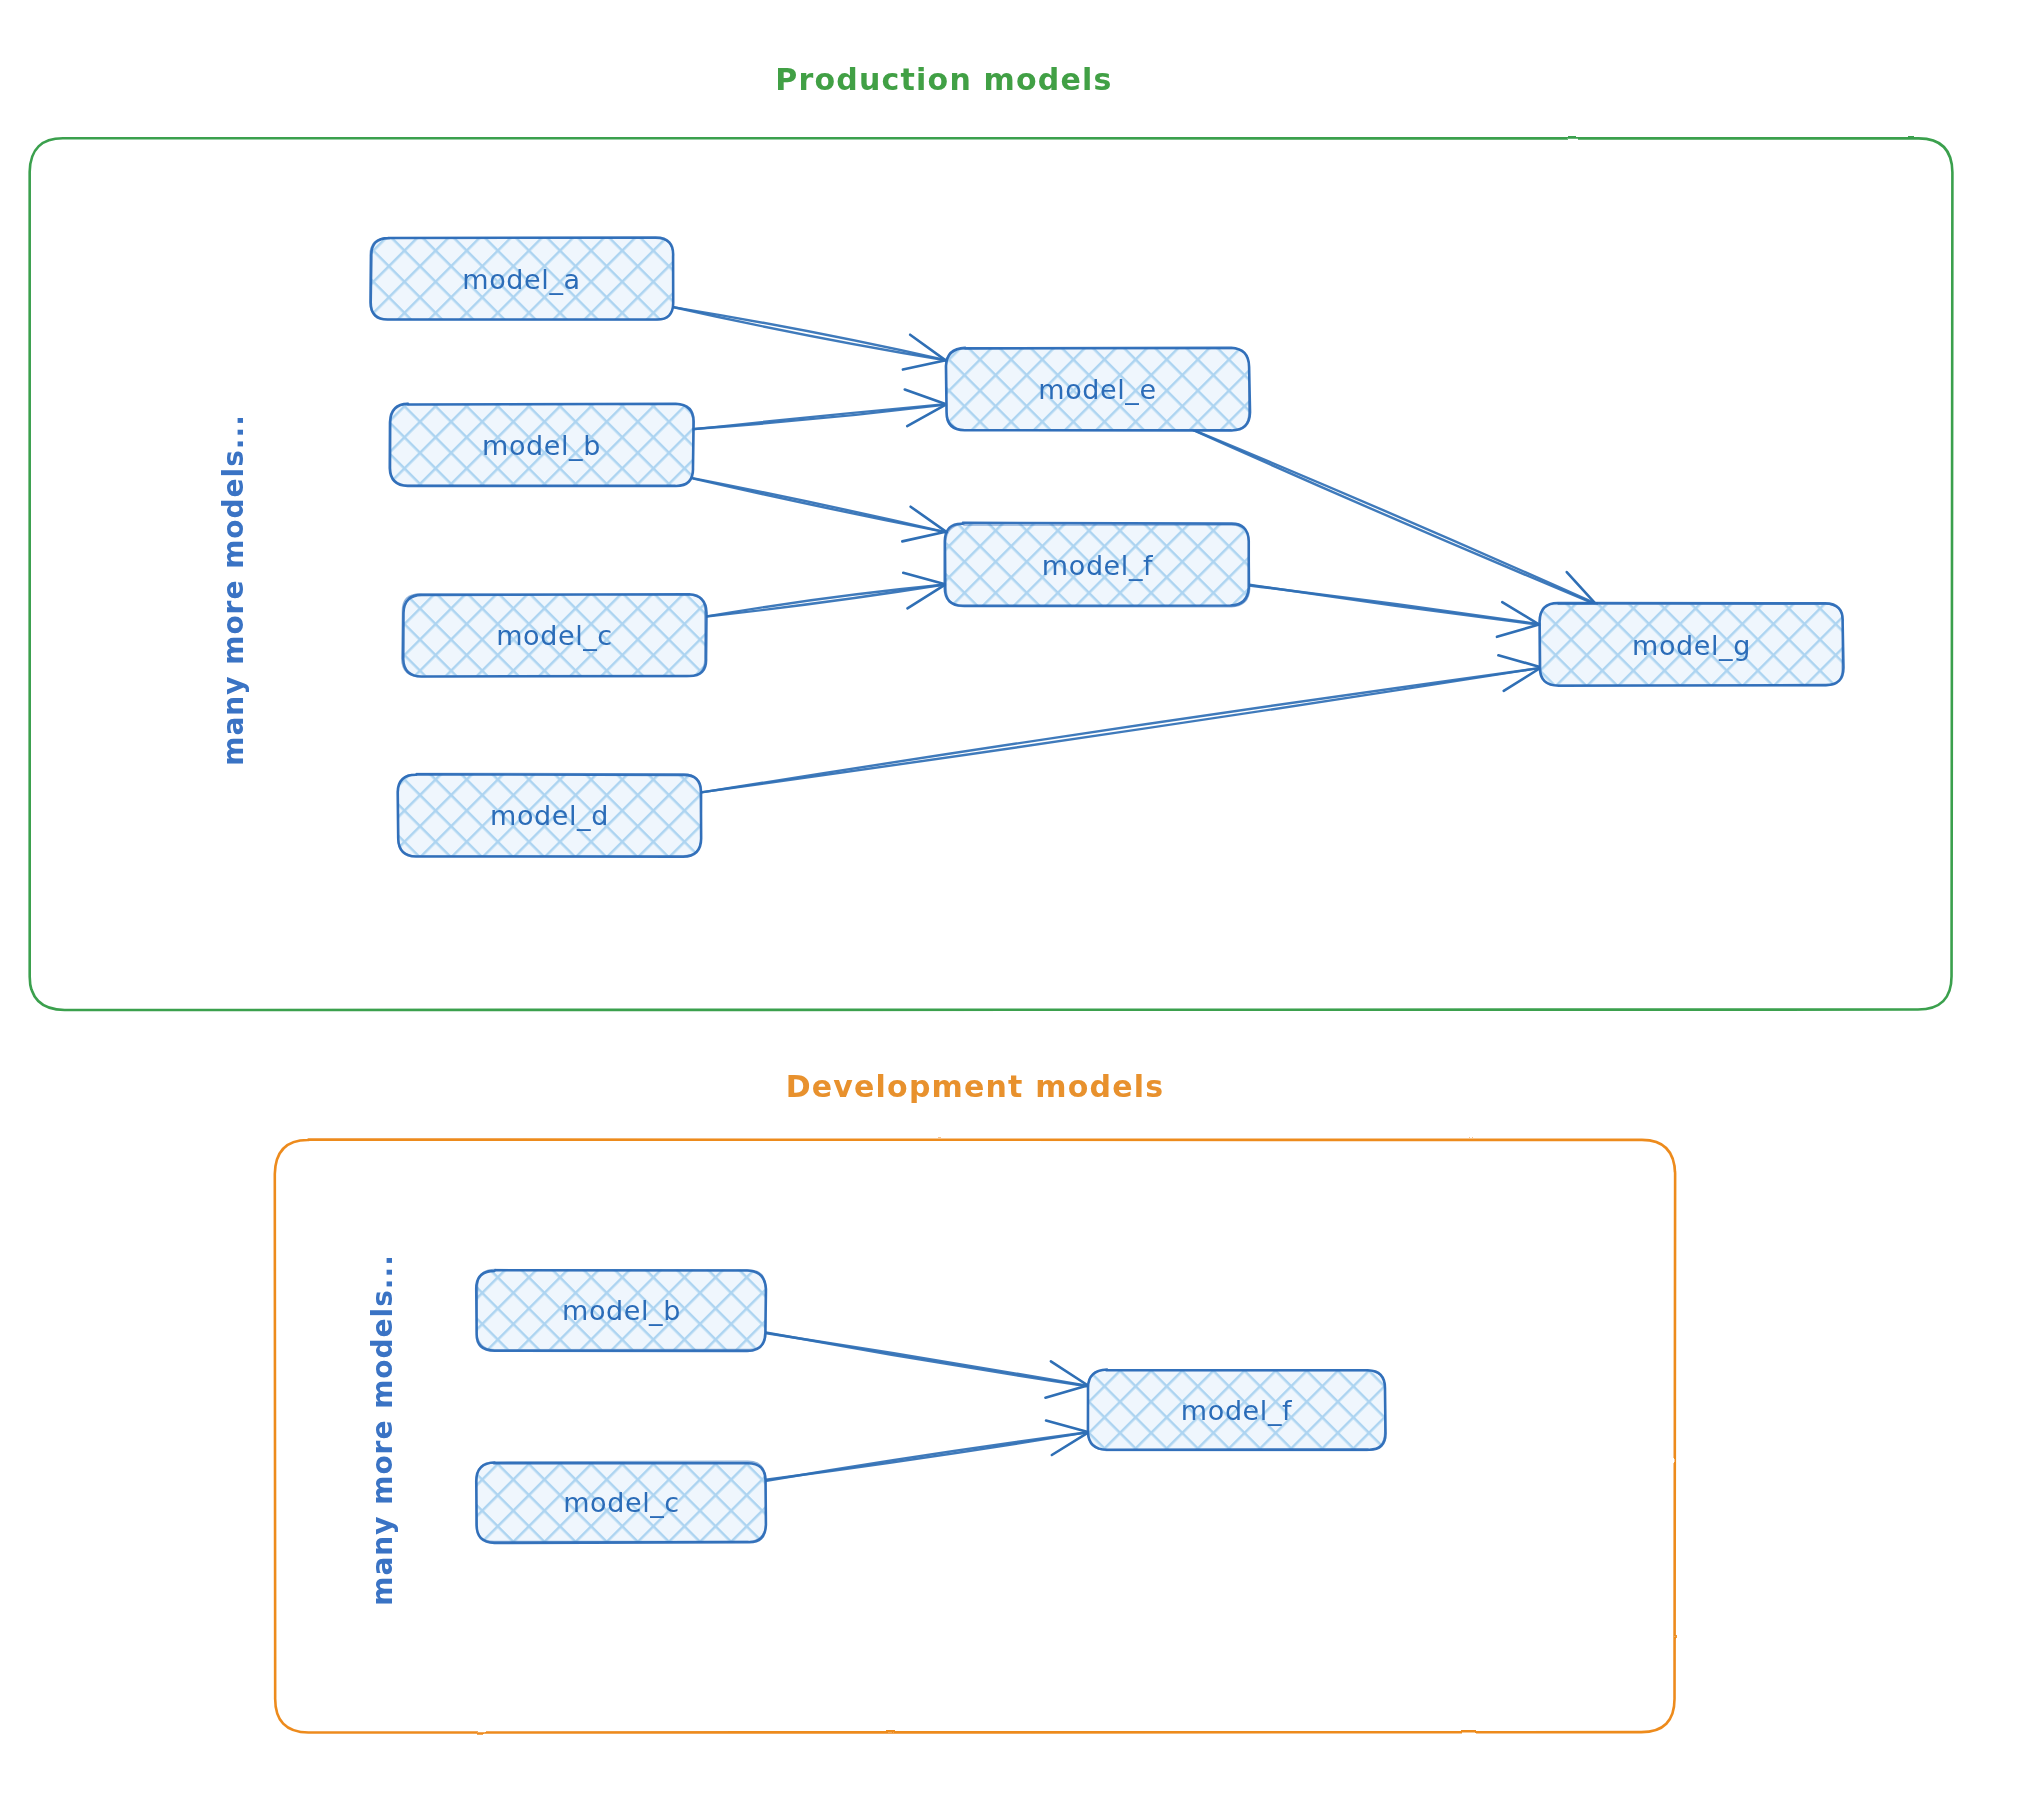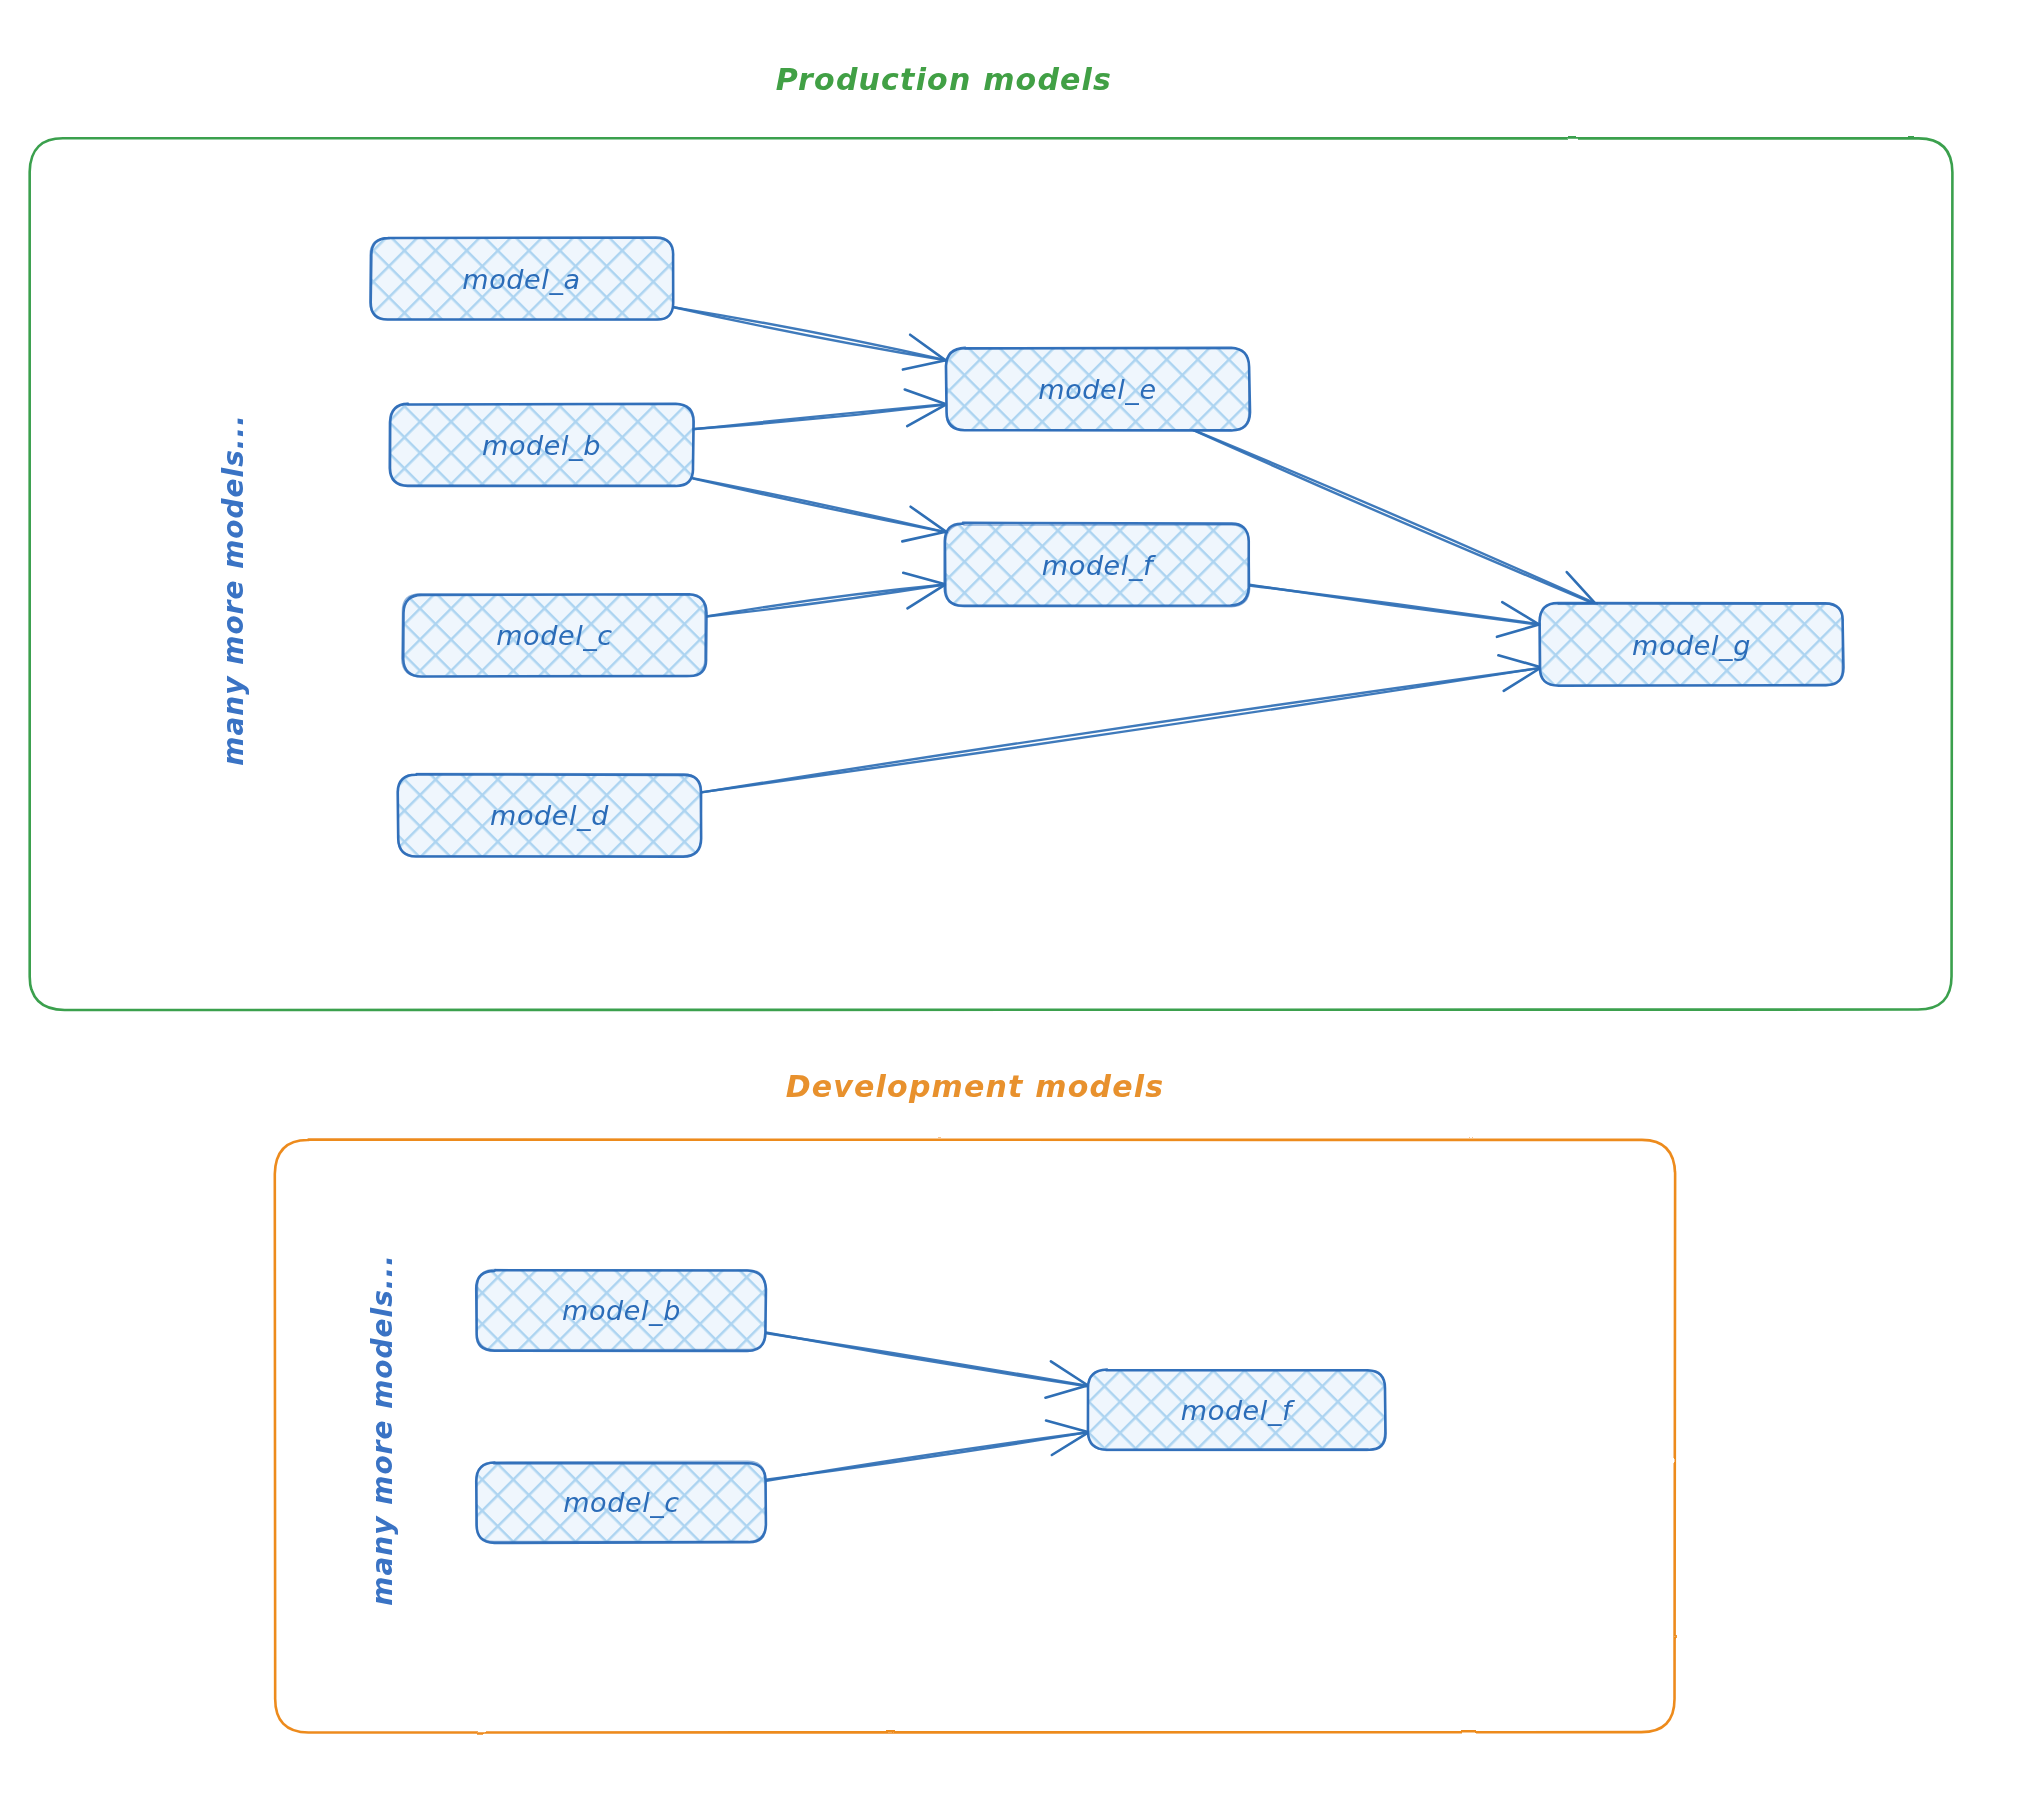--- a/index.html
+++ b/index.html
@@ -12,21 +12,20 @@
     height: 1818px;
     font-family: "DejaVu Sans", sans-serif;
     overflow: hidden;
     position: relative;
   }
   #stage {
     position: absolute;
     left: 0; top: 0;
     width: 2024px;
     height: 1524px;
-    font-style: italic;
   }
   svg#diagram {
     position: absolute;
     left: 0; top: 0;
     width: 2024px;
     height: 1818px;
     display: block;
   }
   .group-title {
     font-family: "DejaVu Sans", sans-serif;

